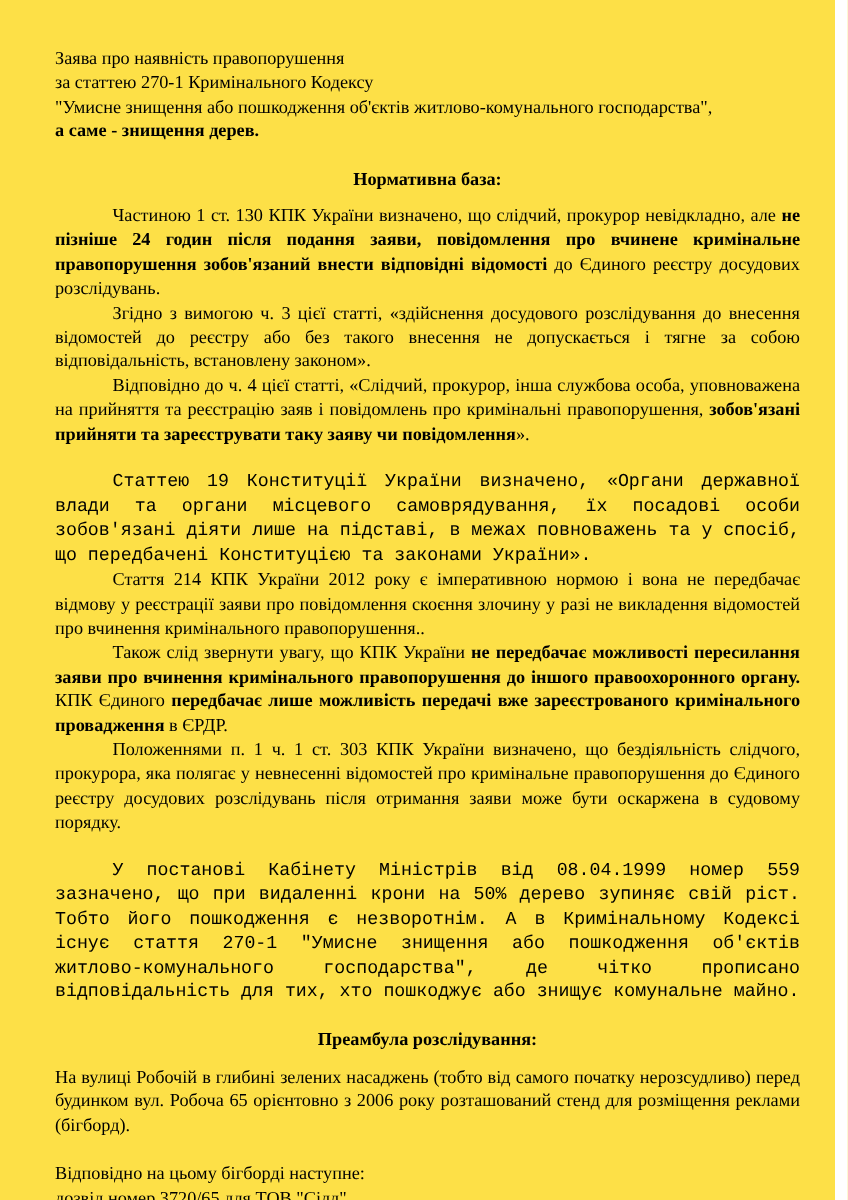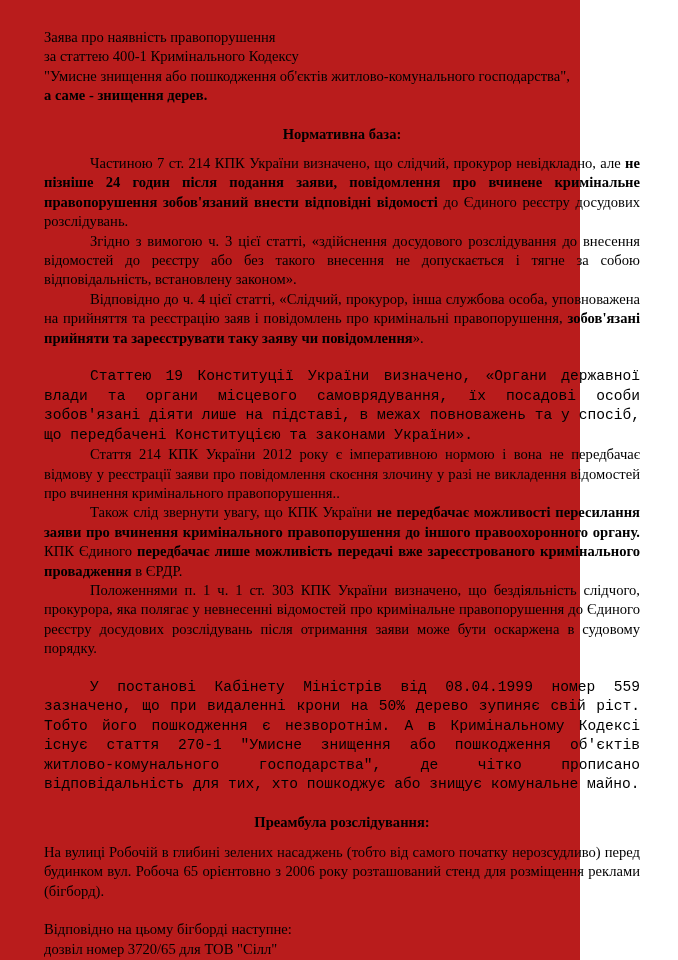--- a/index.html
+++ b/index.html
@@ -9,25 +9,25 @@
     background: #ffffff;
   }
   body {
     width: 678px;
     height: 960px;
     font-family: "Liberation Serif", "DejaVu Serif", serif;
     color: #000000;
     -webkit-font-smoothing: antialiased;
   }
   .page {
-    width: 580px;
+    width: 668px;
     height: 960px;
     box-sizing: border-box;
-    padding: 28px 38px 0 44px;
-    background: #b91c1c;
+    padding: 38px 38px 0 44px;
+    background: #fde047;
     position: relative;
   }
   .doc {
     width: 596px;
     font-size: 14.6px;
     line-height: 19.4px;
   }
   .title-block {
     margin: 0 0 0 0;
   }
@@ -76,30 +76,30 @@
   }
 </style>
 </head>
 <body>
 
 <div class="page">
   <div class="doc">
 
     <div class="title-block">
       <div class="title-line">Заява про наявність правопорушення</div>
-      <div class="title-line">за статтею 400-1 Кримінального Кодексу</div>
+      <div class="title-line">за статтею 270-1 Кримінального Кодексу</div>
       <div class="title-line">"Умисне знищення або пошкодження об'єктів житлово-комунального господарства",</div>
       <div class="title-line bold">а саме - знищення дерев.</div>
     </div>
 
     <h2 class="section-heading">Нормативна база:</h2>
 
     <div class="spacer-xs"></div>
 
-    <p class="para"><span>Частиною 7 ст. 214 КПК України визначено, що слідчий, прокурор невідкладно, але </span><span class="b">не пізніше 24 годин після подання заяви, повідомлення про вчинене кримінальне правопорушення зобов'язаний внести відповідні відомості</span><span> до Єдиного реєстру досудових розслідувань.</span></p>
+    <p class="para"><span>Частиною 1 ст. 130 КПК України визначено, що слідчий, прокурор невідкладно, але </span><span class="b">не пізніше 24 годин після подання заяви, повідомлення про вчинене кримінальне правопорушення зобов'язаний внести відповідні відомості</span><span> до Єдиного реєстру досудових розслідувань.</span></p>
 
     <p class="para">Згідно з вимогою ч. 3 цієї статті, «здійснення досудового розслідування до внесення відомостей до реєстру або без такого внесення не допускається і тягне за собою відповідальність, встановлену законом».</p>
 
     <p class="para"><span>Відповідно до ч. 4 цієї статті, «Слідчий, прокурор, інша службова особа, уповноважена на прийняття та реєстрацію заяв і повідомлень про кримінальні правопорушення, </span><span class="b">зобов'язані прийняти та зареєструвати таку заяву чи повідомлення</span><span>».</span></p>
 
     <p class="para gap-before">Статтею 19 Конституції України визначено, «Органи державної влади та органи місцевого самоврядування, їх посадові особи зобов'язані діяти лише на підставі, в межах повноважень та у спосіб, що передбачені Конституцією та законами України».</p>
 
     <p class="para">Стаття 214 КПК України 2012 року є імперативною нормою і вона не передбачає відмову у реєстрації заяви про повідомлення скоєння злочину у разі не викладення відомостей про вчинення кримінального правопорушення..</p>
 
     <p class="para"><span>Також слід звернути увагу, що КПК України </span><span class="b">не передбачає можливості пересилання заяви про вчинення кримінального правопорушення до іншого правоохоронного органу.</span><span> КПК Єдиного </span><span class="b">передбачає лише можливість передачі вже зареєстрованого кримінального провадження</span><span> в ЄРДР.</span></p>

